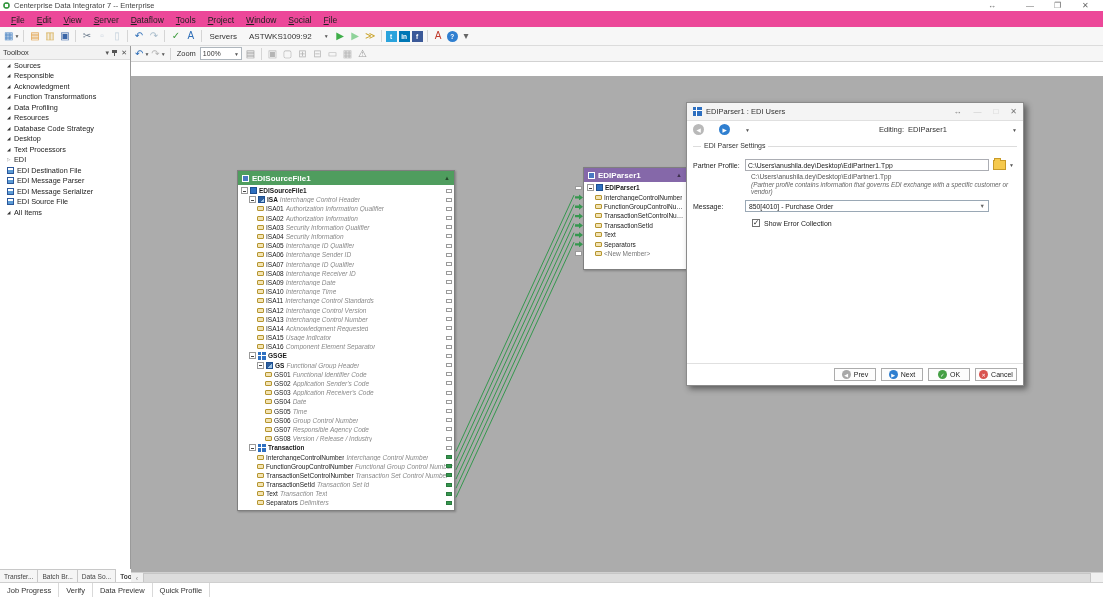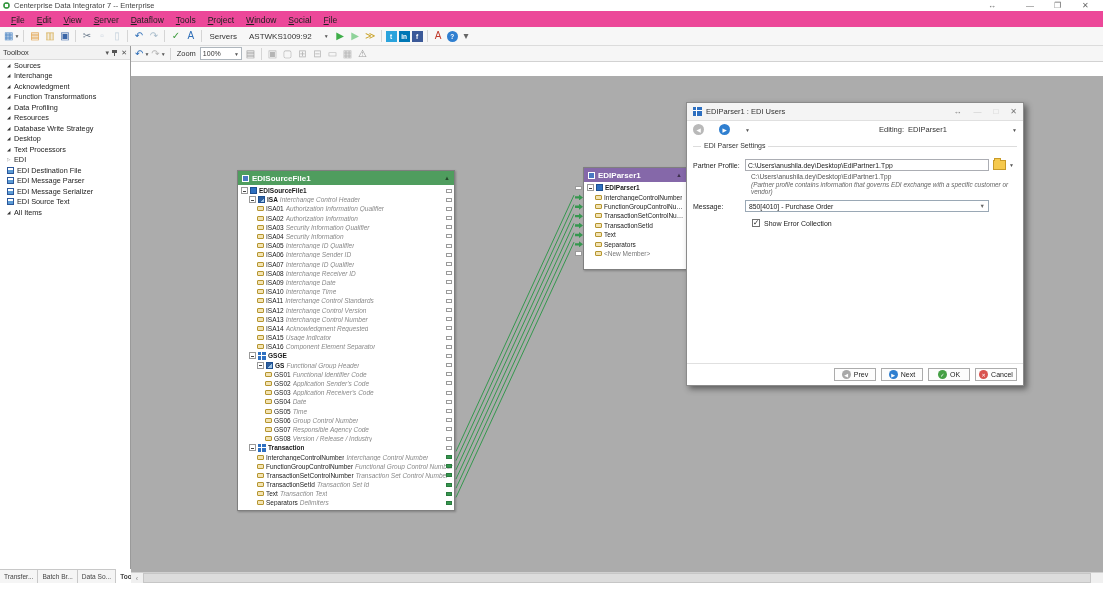--- a/index.html
+++ b/index.html
@@ -257,41 +257,41 @@
         <span class="pin"></span>
         <span class="hic">✕</span>
       </div>
       <div class="tbx-list">
           <div class="tbx-row">
             <span class="tri">◢</span>
             <span class="lb">Sources</span>
           </div>
           <div class="tbx-row">
             <span class="tri">◢</span>
-            <span class="lb">Interchange</span>
+            <span class="lb">Responsible</span>
           </div>
           <div class="tbx-row">
             <span class="tri">◢</span>
             <span class="lb">Acknowledgment</span>
           </div>
           <div class="tbx-row">
             <span class="tri">◢</span>
             <span class="lb">Function Transformations</span>
           </div>
           <div class="tbx-row">
             <span class="tri">◢</span>
             <span class="lb">Data Profiling</span>
           </div>
           <div class="tbx-row">
             <span class="tri">◢</span>
             <span class="lb">Resources</span>
           </div>
           <div class="tbx-row">
             <span class="tri">◢</span>
-            <span class="lb">Database Write Strategy</span>
+            <span class="lb">Database Code Strategy</span>
           </div>
           <div class="tbx-row">
             <span class="tri">◢</span>
             <span class="lb">Desktop</span>
           </div>
           <div class="tbx-row">
             <span class="tri">◢</span>
             <span class="lb">Text Processors</span>
           </div>
           <div class="tbx-row">
@@ -305,21 +305,21 @@
           <div class="tbx-row leaf">
             <span class="edoc"></span>
             <span class="lb">EDI Message Parser</span>
           </div>
           <div class="tbx-row leaf">
             <span class="edoc"></span>
             <span class="lb">EDI Message Serializer</span>
           </div>
           <div class="tbx-row leaf">
             <span class="edoc"></span>
-            <span class="lb">EDI Source Text</span>
+            <span class="lb">EDI Source File</span>
           </div>
           <div class="tbx-row">
             <span class="tri">◢</span>
             <span class="lb">All Items</span>
           </div>
         </div>
       <div class="ptabs">
           <div class="ptab">Transfer...</div>
           <div class="ptab">Batch Br...</div>
           <div class="ptab">Data So...</div>
@@ -722,14 +722,20 @@
 
       </div>
 
       <div class="hscroll">
         <span class="hs-btn">‹</span>
         <span class="hs-thumb"></span>
       </div>
     </div>
   </div>
 
+  <div class="footer">
+      <div class="ftab">Job Progress</div>
+      <div class="ftab">Verify</div>
+      <div class="ftab">Data Preview</div>
+      <div class="ftab">Quick Profile</div>
+    </div>
 
 </div>
 
 </body></html>

